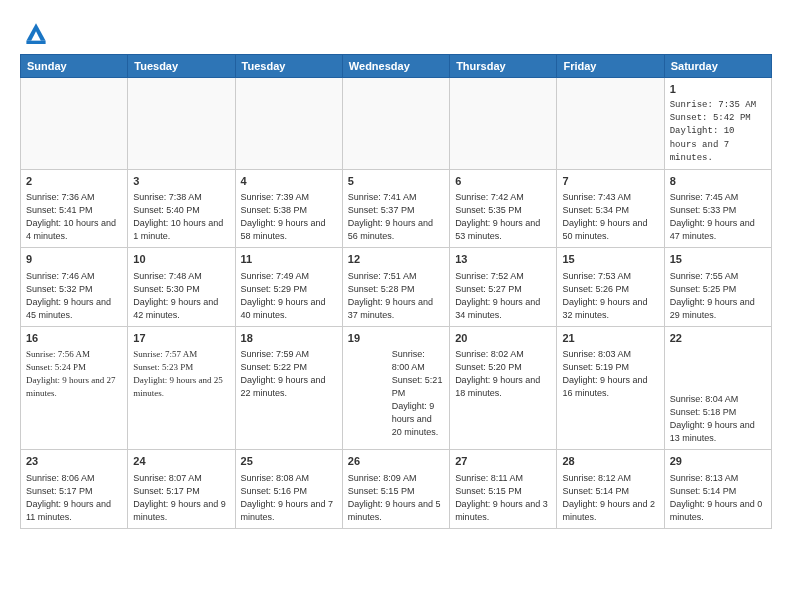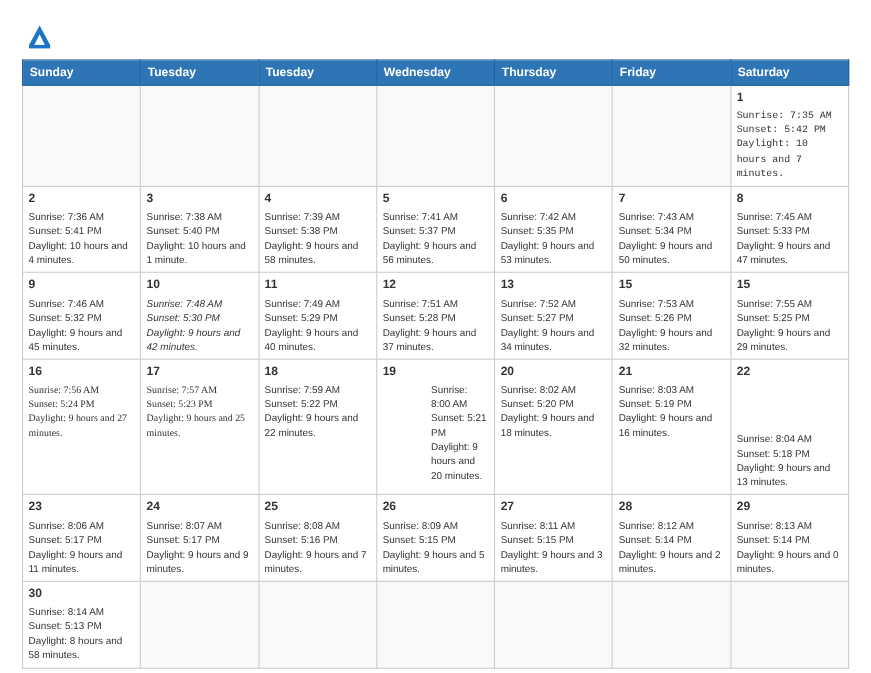--- a/index.html
+++ b/index.html
@@ -191,21 +191,21 @@
         </tr>
         <tr>
           <td>
             <span class="day-num">9</span>
             <div class="day-info" style="white-space: pre-line;">Sunrise: 7:46 AM
 Sunset: 5:32 PM
 Daylight: 9 hours and 45 minutes.</div>
           </td>
           <td>
             <span class="day-num">10</span>
-            <div class="day-info" style="white-space: pre-line; font-style: italic;">Sunrise: 7:48 AM
+            <div class="day-info" style="white-space: pre-line;">Sunrise: 7:48 AM
 Sunset: 5:30 PM
 Daylight: 9 hours and 42 minutes.</div>
           </td>
           <td>
             <span class="day-num">11</span>
             <div class="day-info" style="white-space: pre-line;">Sunrise: 7:49 AM
 Sunset: 5:29 PM
 Daylight: 9 hours and 40 minutes.</div>
           </td>
           <td>
@@ -313,30 +313,16 @@
             <div class="day-info" style="white-space: pre-line;">Sunrise: 8:12 AM
 Sunset: 5:14 PM
 Daylight: 9 hours and 2 minutes.</div>
           </td>
           <td>
             <span class="day-num">29</span>
             <div class="day-info" style="white-space: pre-line;">Sunrise: 8:13 AM
 Sunset: 5:14 PM
 Daylight: 9 hours and 0 minutes.</div>
           </td>
-        </tr>
-        <tr class="last-row">
-          <td>
-            <span class="day-num">30</span>
-            <div class="day-info" style="white-space: pre-line;">Sunrise: 8:14 AM
-Sunset: 5:13 PM
-Daylight: 8 hours and 58 minutes.</div>
-          </td>
-          <td class="empty"></td>
-          <td class="empty"></td>
-          <td class="empty"></td>
-          <td class="empty"></td>
-          <td class="empty"></td>
-          <td class="empty"></td>
         </tr>
       </tbody>
   </table>
 </div>
 
 </body></html>

